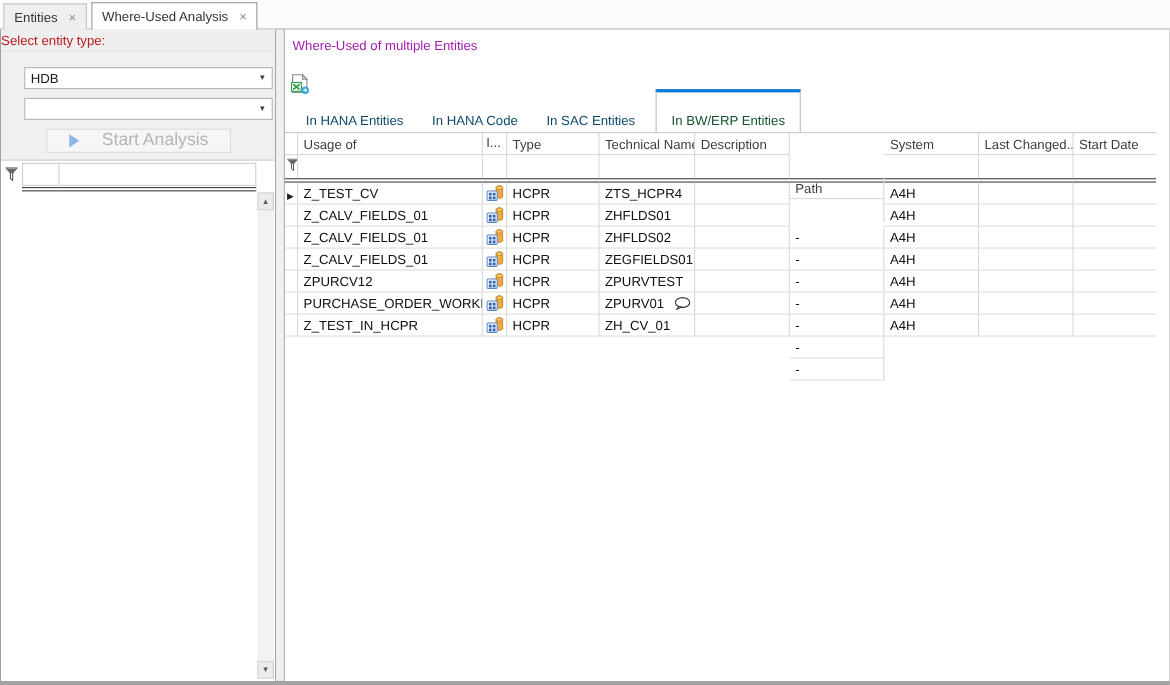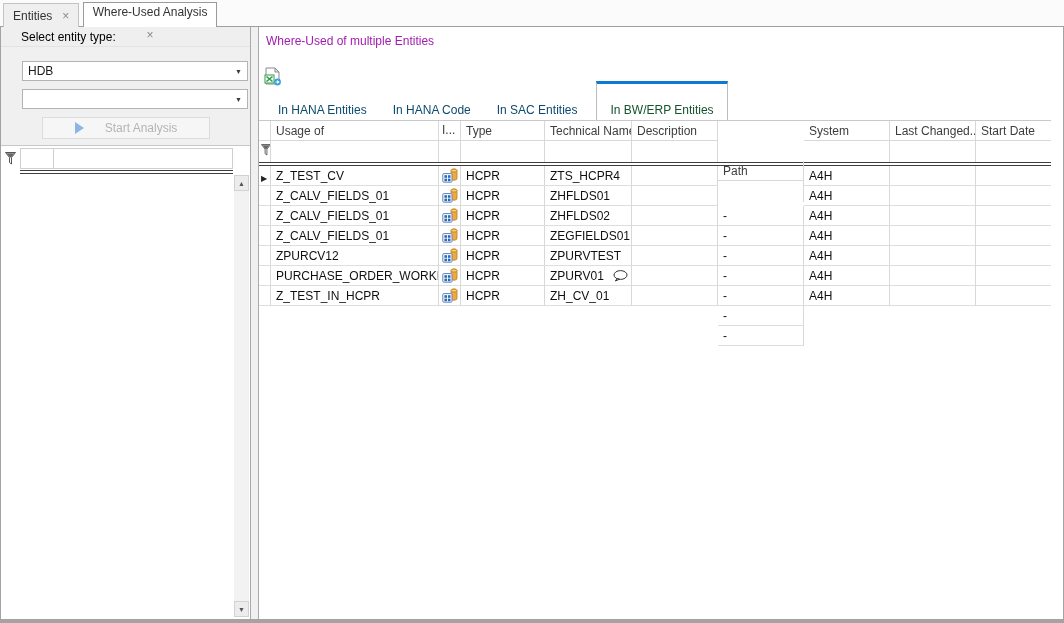--- a/index.html
+++ b/index.html
@@ -16,53 +16,53 @@
   }
   .doc-tab {
     display:inline-flex; align-items:center; gap:10px;
     height:24px; margin-top:3px; padding:2px 9px;
     border:1px solid #c3c3c3; border-bottom:none;
     background:#efefef; color:#333; cursor:default;
     vertical-align:bottom;
   }
   .doc-tab.active {
     background:#ffffff; border-color:#9a9a9a; height:25px; margin-top:0;
-    position:relative; z-index:2;flex-direction:column;
+    position:relative; z-index:2;
   }
   .doc-tab:first-child { margin-left:3px; }
   .tab-close { color:#8a8a8a; font-size:12px; line-height:1; }
   
   .window {
     position:absolute; top:27px; left:0; right:0; bottom:0;
     border-left:1px solid #a3a3a3; border-right:1px solid #a3a3a3;
     border-bottom:4px solid #a3a3a3; background:#f0f0f0;
   }
   
   .left-panel {
     position:absolute; left:0; top:0; width:250px; bottom:0;
     background:#f0f0f0; border-right:1px solid #a9a9a9;
   }
   .group-header {
-    height:20px; padding:3px 0 0 20px; color:#000000;
+    height:20px; padding:3px 0 0 0; color:#b91c1c;
     border-bottom:1px solid #e3e3e3; background:#efefef;
   }
   .combo {
     position:relative; width:226px; height:20px; margin:14px 0 0 21px;
     background:#fff; border:1px solid #b3b3b3;
     display:flex; align-items:center; padding:0 8px 0 5px;
   }
   .combo.second { margin-top:8px; }
   .combo .arrow {
     position:absolute; right:5px; top:6px; font-size:7px; color:#3b3b3b;
   }
   .start-btn {
     width:168px; height:22px; margin:8px 0 0 41px;
     background:#f6f6f6; border:1px solid #dcdcdc;
     display:flex; align-items:center; justify-content:center; gap:21px;
-    color:#b5b5b5; font-size:12px;
+    color:#b5b5b5; font-size:16px;
   }
   .play-icon {
     width:0; height:0;
     border-left:9px solid #8cb6e8;
     border-top:6px solid transparent; border-bottom:6px solid transparent;
   }
   .left-list {
     position:absolute; left:0; right:0; top:118px; bottom:0;
     background:#fff; border-top:1px solid #c7c7c7;
   }

